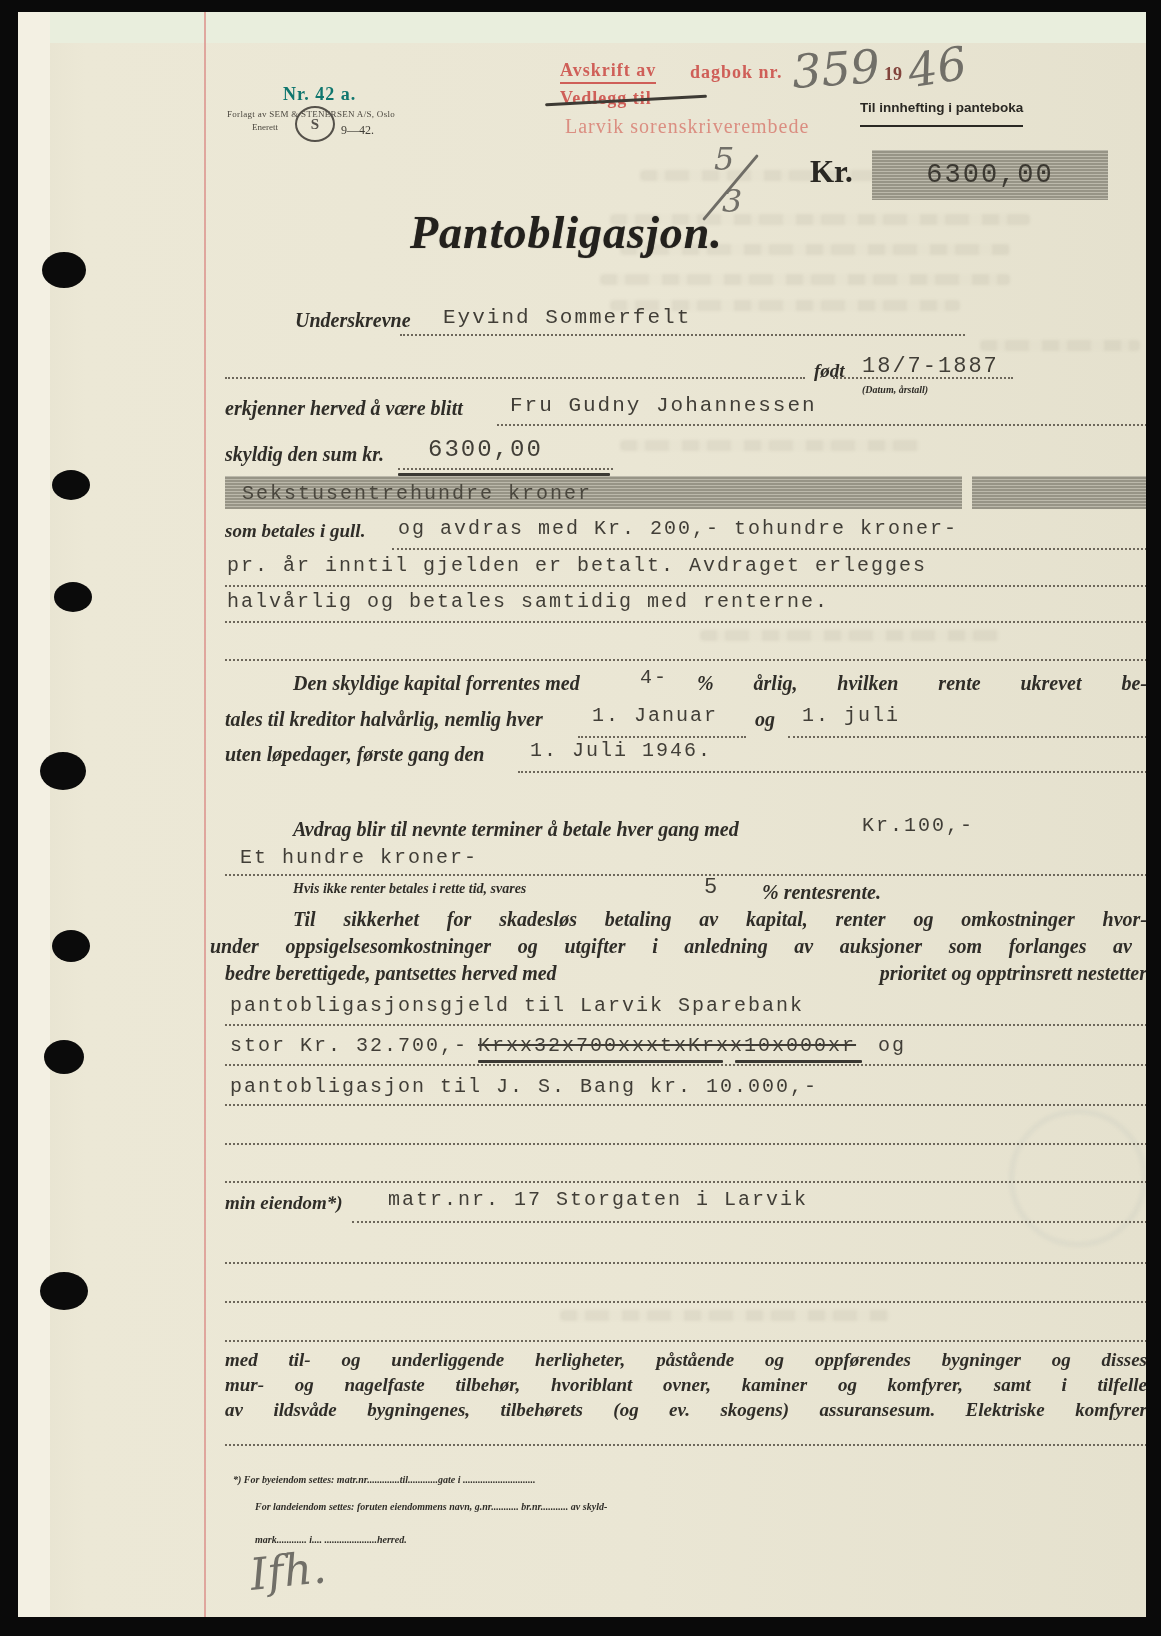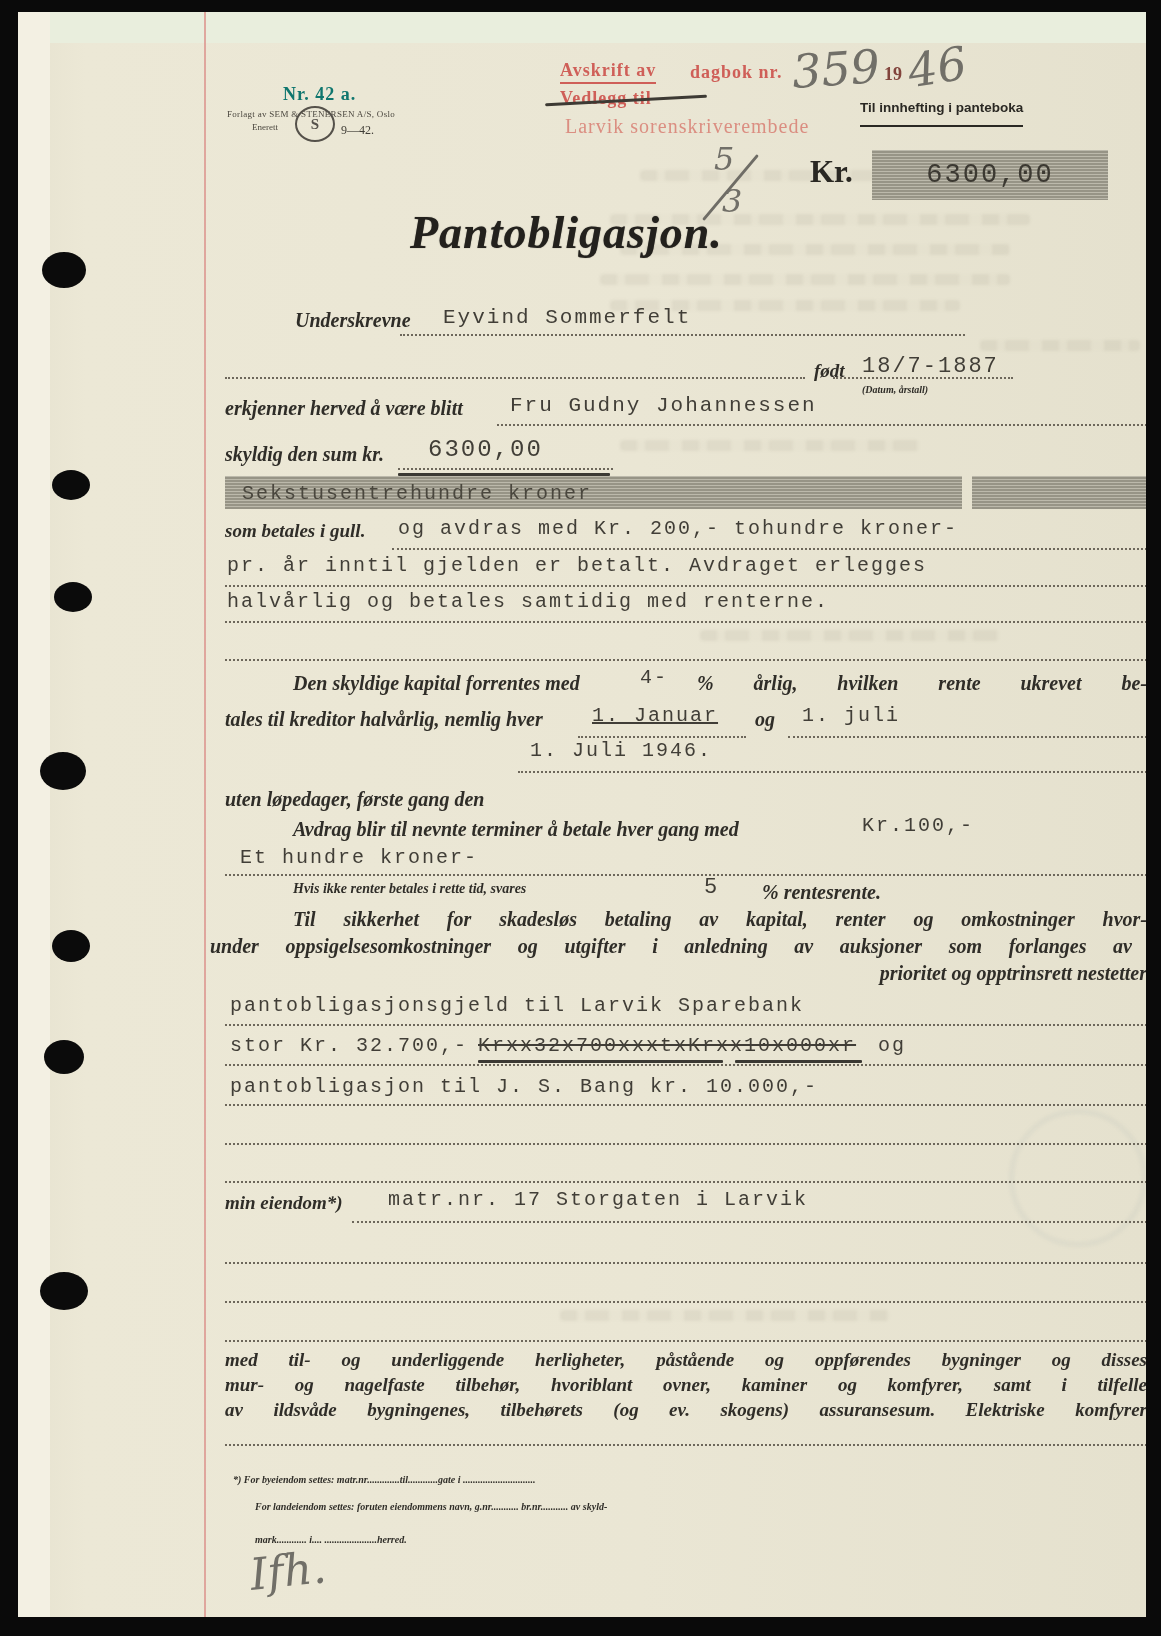--- a/index.html
+++ b/index.html
@@ -119,39 +119,40 @@
   <div class="t tw" style="left:227px;top:554px;">pr. år inntil gjelden er betalt. Avdraget erlegges</div>
   <div class="dotl" style="left:225px;top:585px;width:922px;"></div>
   <div class="t tw" style="left:227px;top:590px;">halvårlig og betales samtidig med renterne.</div>
   <div class="dotl" style="left:225px;top:621px;width:922px;"></div>
   <div class="dotl" style="left:225px;top:659px;width:922px;"></div>
 
   <div class="t it" style="left:293px;top:672px;">Den skyldige kapital forrentes med</div>
   <div class="t tw" style="left:640px;top:666px;">4-</div>
   <div class="t it just" style="left:697px;top:672px;width:450px;">% årlig, hvilken rente ukrevet be-</div>
   <div class="t it" style="left:225px;top:708px;">tales til kreditor halvårlig, nemlig hver</div>
-  <div class="t tw" style="left:592px;top:704px;text-decoration:underline;">1. Januar</div>
+  <div class="t tw" style="left:592px;top:704px;">1. Januar</div>
   <div class="dotl" style="left:578px;top:736px;width:168px;"></div>
   <div class="t it" style="left:755px;top:708px;">og</div>
   <div class="t tw" style="left:802px;top:704px;">1. juli</div>
   <div class="dotl" style="left:788px;top:736px;width:359px;"></div>
-  <div class="t it" style="left:225px;top:743px;margin-top:45px;">uten løpedager, første gang den</div>
+  <div class="t it" style="left:225px;top:743px;">uten løpedager, første gang den</div>
   <div class="t tw" style="left:530px;top:739px;">1. Juli 1946.</div>
   <div class="dotl" style="left:518px;top:771px;width:629px;"></div>
 
   <div class="t it" style="left:293px;top:818px;">Avdrag blir til nevnte terminer å betale hver gang med</div>
   <div class="t tw" style="left:862px;top:814px;">Kr.100,-</div>
   <div class="t tw" style="left:240px;top:846px;">Et hundre kroner-</div>
   <div class="dotl" style="left:225px;top:874px;width:922px;"></div>
   <div class="t it" style="left:293px;top:881px;font-size:14px;">Hvis ikke renter betales i rette tid, svares</div>
   <div class="t tw" style="left:704px;top:875px;font-size:22px;">5</div>
   <div class="t it" style="left:762px;top:881px;">% rentesrente.</div>
 
   <div class="t it just" style="left:293px;top:908px;width:854px;">Til sikkerhet for skadesløs betaling av kapital, renter og omkostninger hvor-</div>
   <div class="t it just" style="left:210px;top:935px;width:922px;">under oppsigelsesomkostninger og utgifter i anledning av auksjoner som forlanges av</div>
+  <div class="t it" style="left:225px;top:962px;">bedre berettigede, pantsettes herved med</div>
   <div class="t it" style="right:14px;top:962px;">prioritet og opptrinsrett nestetter</div>
   <div class="t tw" style="left:230px;top:994px;">pantobligasjonsgjeld til Larvik Sparebank</div>
   <div class="dotl" style="left:225px;top:1024px;width:922px;"></div>
   <div class="t tw" style="left:230px;top:1034px;">stor Kr. 32.700,-</div>
   <div class="t tw" style="left:478px;top:1034px;text-decoration:line-through;">Krxx32x700xxxtxKrxx10x000xr</div>
   <div class="solidl" style="left:478px;top:1060px;width:245px;"></div>
   <div class="solidl" style="left:735px;top:1060px;width:127px;"></div>
   <div class="t tw" style="left:878px;top:1034px;">og</div>
   <div class="dotl" style="left:225px;top:1064px;width:922px;"></div>
   <div class="t tw" style="left:230px;top:1075px;">pantobligasjon til J. S. Bang kr. 10.000,-</div>

